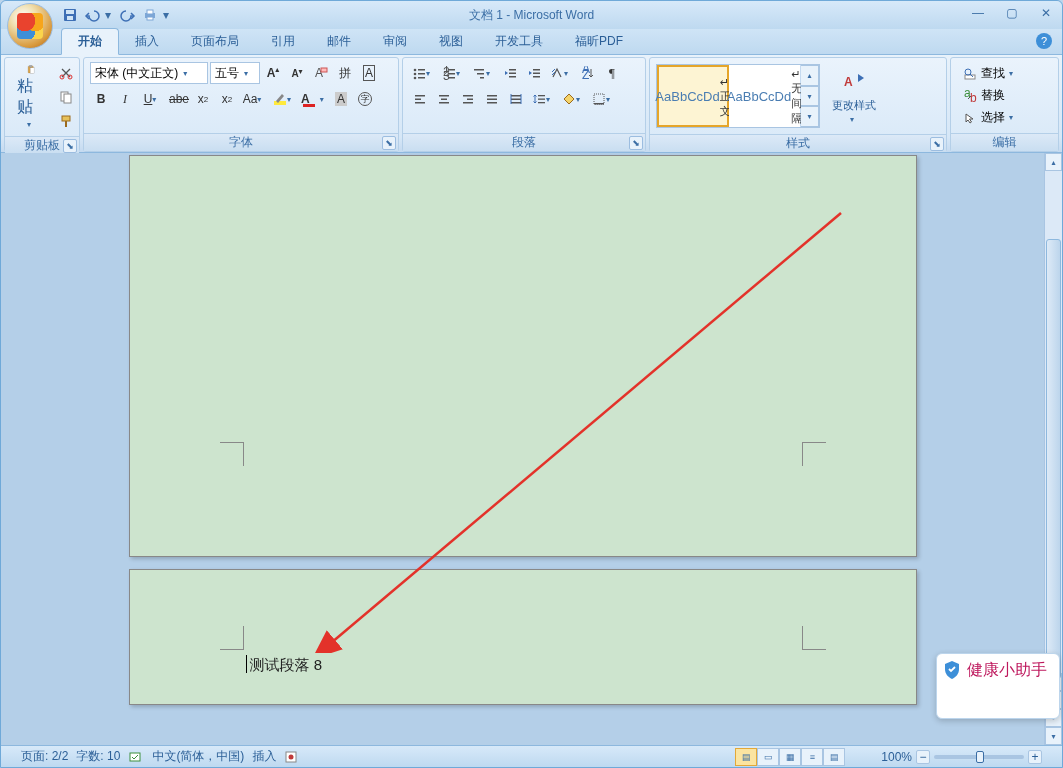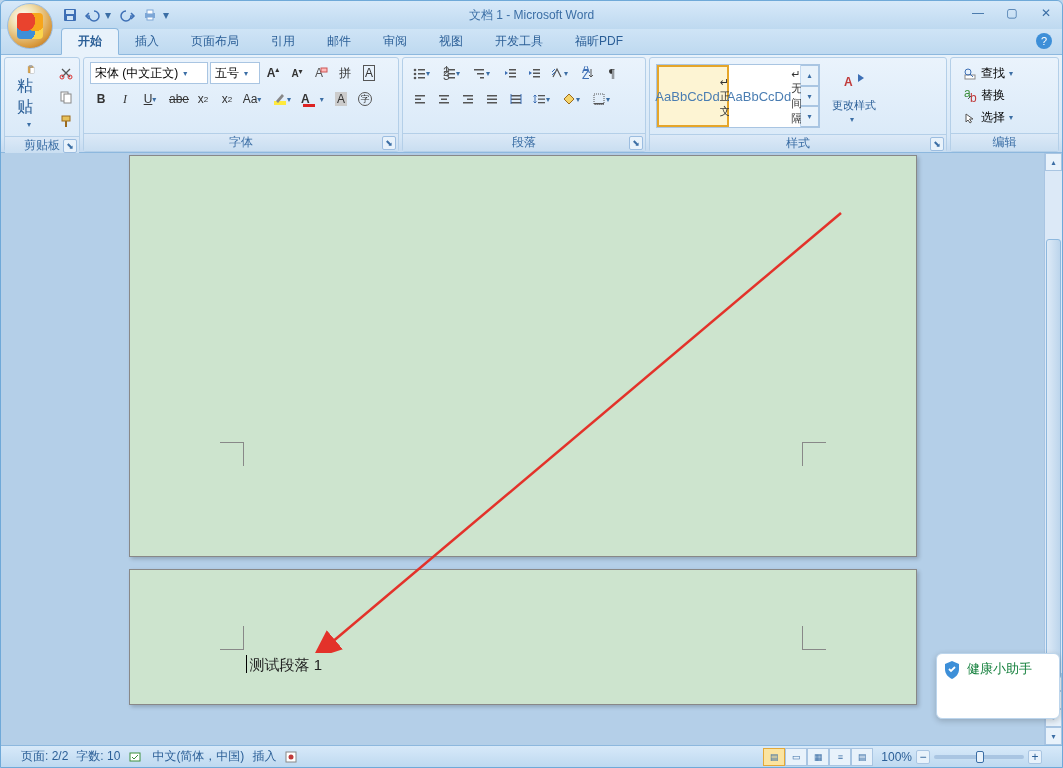--- a/index.html
+++ b/index.html
@@ -83,21 +83,21 @@
 .v-scrollbar .thumb { position:absolute; left:1px; right:1px; top:68px; height:440px; background:linear-gradient(90deg,#ddeaf7,#bcd5ec); border:1px solid #8db8de; border-radius:3px;}
 .v-scrollbar .sep { height:18px; border:1px solid #a9c5e2; background:#e8f2fb; display:flex; align-items:center; justify-content:center; font-size:8px; color:#3b6ea5;}
 
 
 .statusbar { height:22px; background:linear-gradient(#d7e9f9,#bed9f0); border-top:1px solid #8db8de; display:flex; align-items:center; padding:0 20px; gap:8px; color:#2b5f97; font-size:11px;}
 .statusbar .seg { display:flex; align-items:center; gap:4px;}
 .statusbar .spacer { flex:1; }
 .view-btns { display:flex; }
 .view-btns .vb { width:22px; height:18px; border:1px solid #a9c5e2; background:#e8f2fb; display:flex; align-items:center; justify-content:center; font-size:9px; color:#3b6ea5;}
 .view-btns .vb.active { background:#fbe4a0; border-color:#e3a838;}
-.zoom { display:flex; align-items:center; gap:4px;}
+.zoom { display:flex; align-items:center; gap:4px;margin-left:28px;}
 .zoom .slider { width:90px; height:4px; background:#a9c5e2; position:relative; border-radius:2px;}
 .zoom .slider .knob { position:absolute; left:42px; top:-4px; width:8px; height:12px; background:#e8f2fb; border:1px solid #3b6ea5; border-radius:2px;}
 .zoom .pm { width:14px; height:14px; border:1px solid #a9c5e2; border-radius:2px; display:flex; align-items:center; justify-content:center; background:#e8f2fb;}
 
 .health-pop { position:absolute; right:2px; bottom:26px; width:124px; height:66px; background:#fff; border:1px solid #bcd5ec; border-radius:6px; box-shadow:0 2px 6px rgba(0,0,0,.2); display:flex; align-items:flex-start; padding:6px; gap:6px; z-index:20;}
 .health-pop .shield { width:18px; height:20px;}
 
 .ic svg { width:16px; height:16px; }
 </style>
 </head>
@@ -480,21 +480,21 @@
     <div class="doc-scroll">
       <div class="pages">
         <div class="page page1">
           <div class="crop bl"></div>
           <div class="crop br"></div>
         </div>
         <div class="page page2">
           <div class="crop tl"></div>
           <div class="crop tr"></div>
           <div class="cursor-line"></div>
-          <div class="para-text">测试段落 1</div>
+          <div class="para-text">测试段落 8</div>
         </div>
       </div>
 
       <svg class="arrow-annot" style="left:300px; top:50px; width:560px; height:450px;" viewBox="0 0 560 450">
         <defs>
             <marker id="ah" markerWidth="12" markerHeight="10" refX="2" refY="5" orient="auto">
               <path d="M0 0 L12 5 L0 10 z" fill="#e3322a"></path>
             </marker>
           </defs>
         <line x1="540" y1="10" x2="30" y2="440" stroke="#e3322a" stroke-width="2.5" marker-end="url(#ah)"></line>
@@ -509,21 +509,21 @@
       <div class="sep">▴</div>
       <div class="sep">◦</div>
       <div class="sep">▾</div>
     </div>
 
     <div class="health-pop">
       <svg class="shield" viewBox="0 0 18 20">
           <path d="M9 1l7 3v5c0 5-3 8-7 10C5 17 2 14 2 9V4z" fill="#3d8fd8"></path>
           <path d="M6 9l2 2 4-4" stroke="#fff" stroke-width="1.8" fill="none"></path>
         </svg>
-      <span style="font-size:13px;color:#15803d">健康小助手</span>
+      <span style="font-size:16px;color:#be185d">健康小助手</span>
     </div>
   </div>
 
   <div class="statusbar">
     <div class="seg">
         <span>页面: 2/2</span>
       </div>
     <div class="seg">
         <span>字数: 10</span>
       </div>

